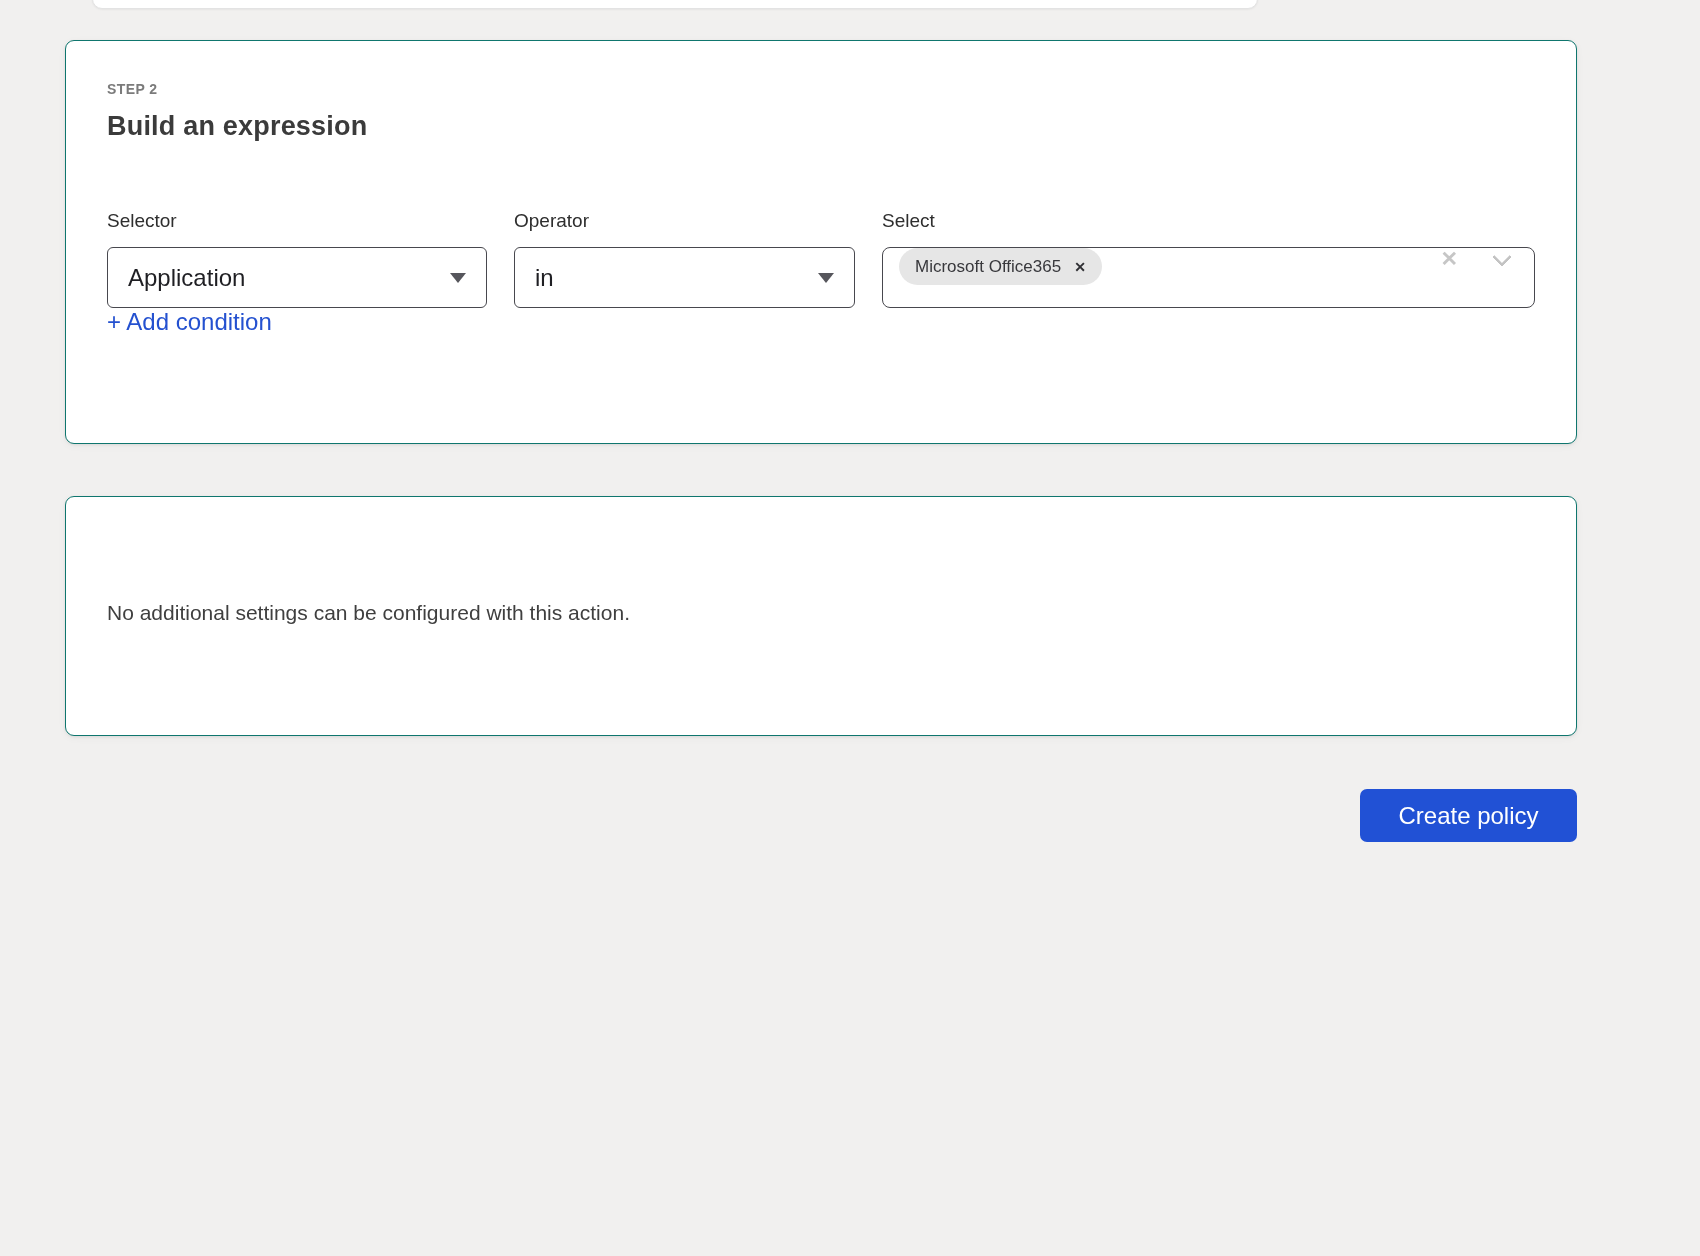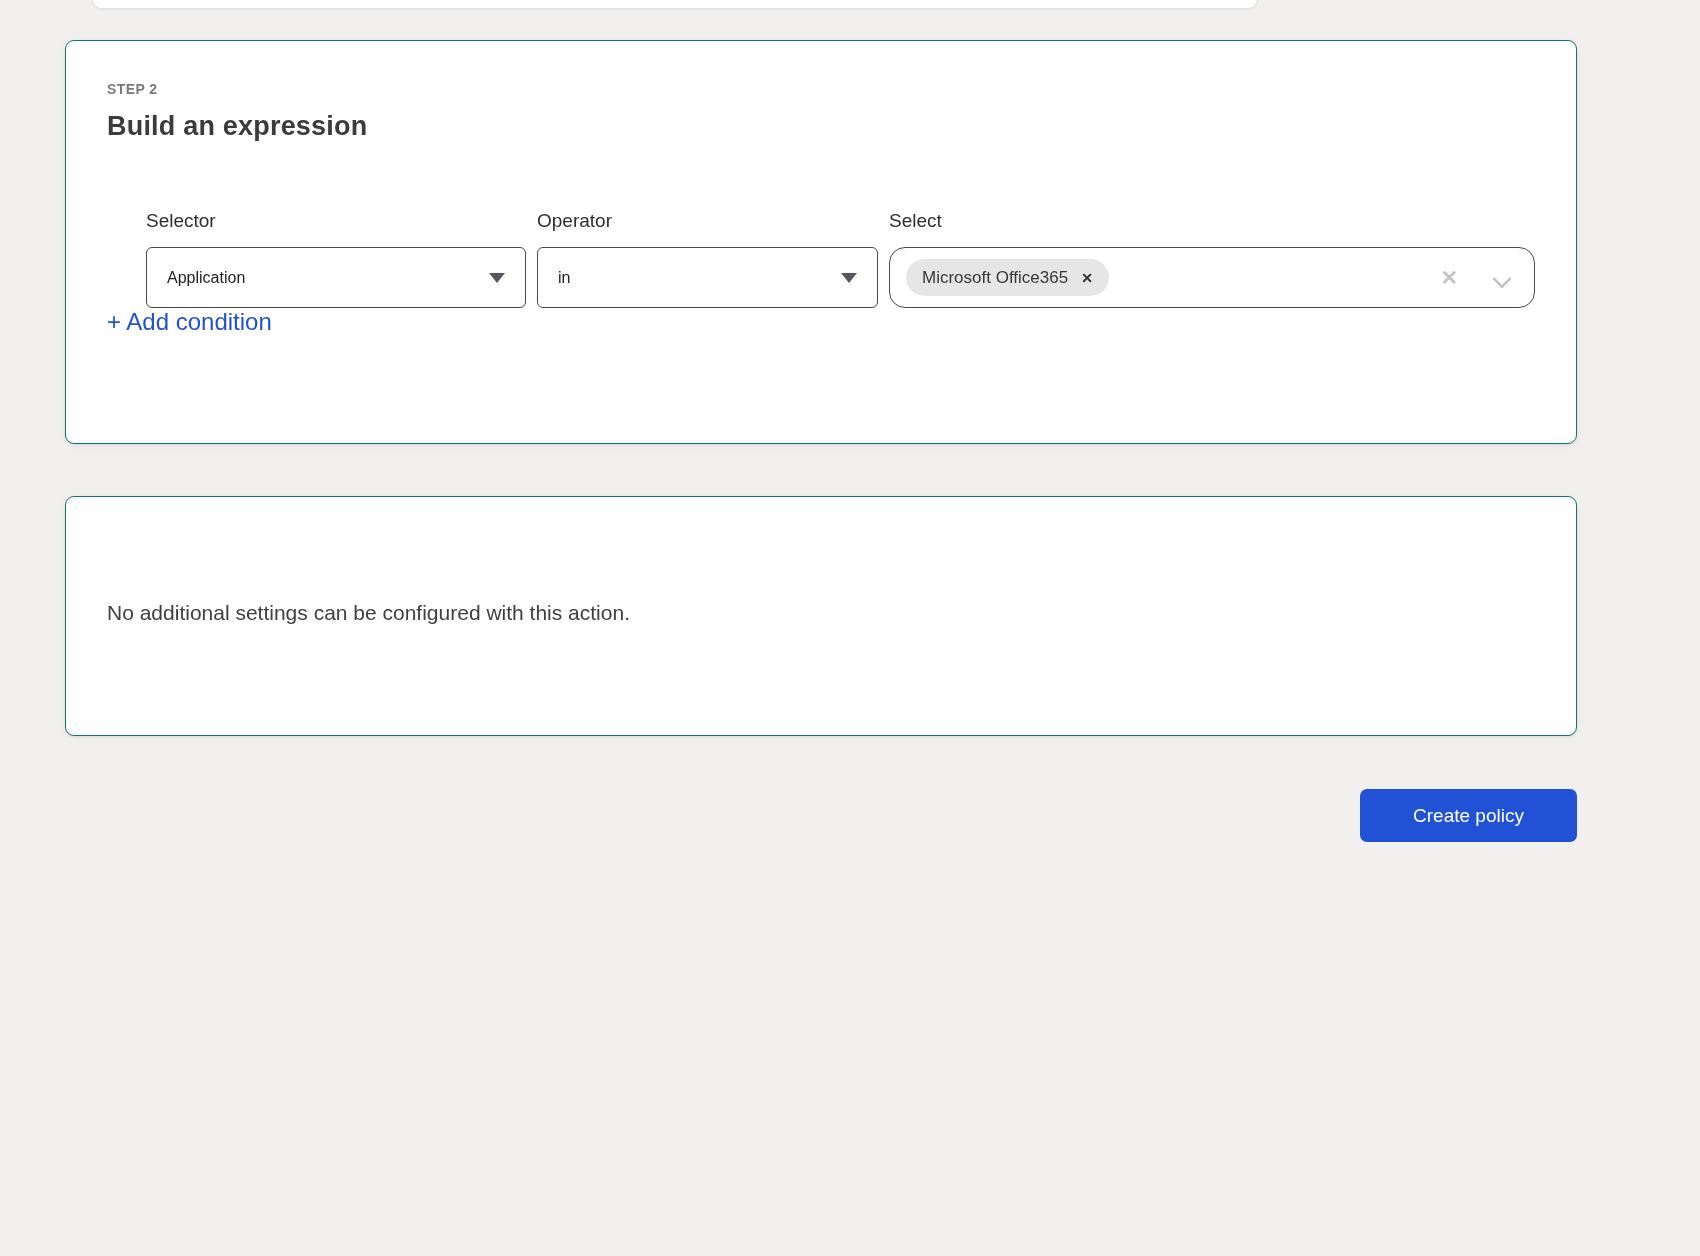--- a/index.html
+++ b/index.html
@@ -49,60 +49,59 @@
     margin-top: 14px;
     font-size: 27px;
     font-weight: bold;
     color: #3b3b3b;
     letter-spacing: 0.2px;
   }
 
   .fields-row {
     margin-top: 68px;
     display: flex;
-    gap: 11px;
-    margin-left: 39px;
+    gap: 27px;
   }
   .field { display: flex; flex-direction: column; }
   .field-selector { width: 380px; }
   .field-operator { width: 341px; }
   .field-value    { flex: 1; }
   .field-action   { width: 380px; margin-top: 67px; }
 
   .field-label {
     font-size: 19px;
     color: #2e2e2e;
     margin-bottom: 15px;
   }
   .select-box {
     height: 61px;
     border: 1.5px solid #48484e;
     border-radius: 6px;
     background: #ffffff;
     display: flex;
     align-items: center;
     padding: 0 20px;
-    font-size: 16px;
+    font-size: 24px;
     color: #1f1f23;
     cursor: pointer;
   }
   .caret-down {
     margin-left: auto;
     width: 0; height: 0;
     border-left: 8px solid transparent;
     border-right: 8px solid transparent;
     border-top: 10px solid #56565c;
   }
   .multiselect-box {
     height: 61px;
     border: 1.5px solid #48484e;
-    border-radius: 16px;
-    background: #ffffff;
-    display: flex;
-    align-items: center;
+    border-radius: 8px;
+    background: #ffffff;
+    display: flex;
+    align-items: flex-start;
     padding: 0 24px 0 16px;
     cursor: text;
   }
   .tag-pill {
     display: inline-flex;
     align-items: center;
     height: 37px;
     background: #e6e6e6;
     border-radius: 19px;
     padding: 0 16px;
@@ -158,21 +157,21 @@
   .footer-row {
     margin-top: 53px;
     display: flex;
     justify-content: flex-end;
   }
   .create-policy-btn {
     min-width: 217px;
     height: 53px;
     background: #2151d5;
     color: #ffffff;
-    font-size: 19px;
+    font-size: 24px;
     font-family: "Liberation Sans", sans-serif;
     border: none;
     border-radius: 7px;
     cursor: pointer;
     padding: 0 34px;
   }
 </style>
 </head>
 <body>
 

